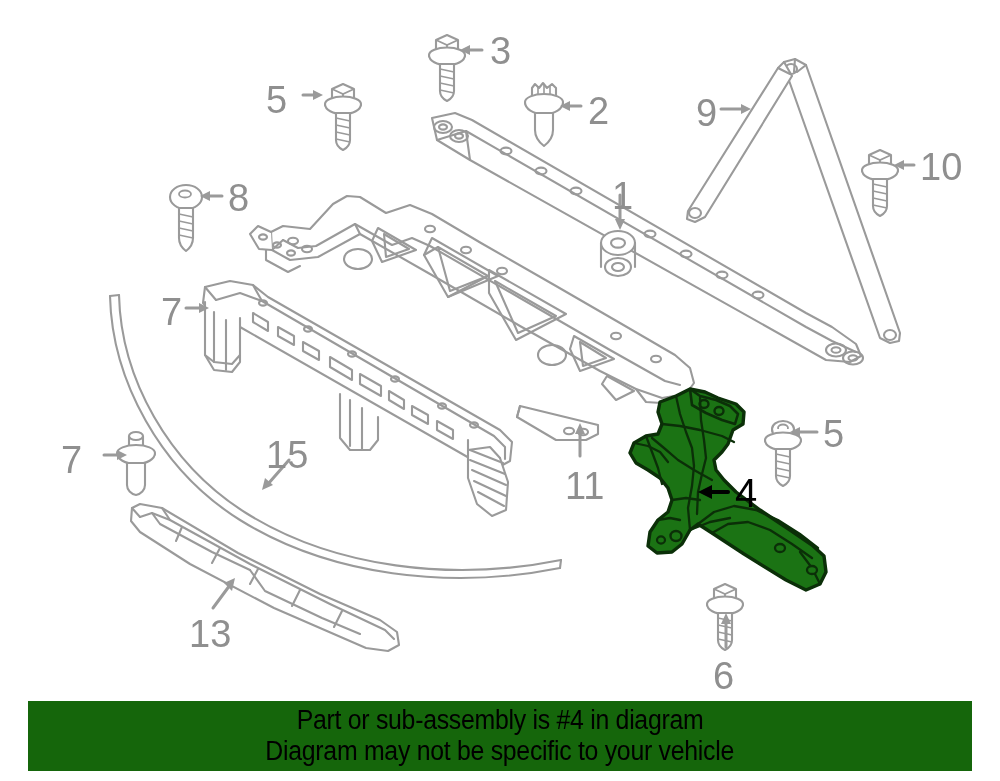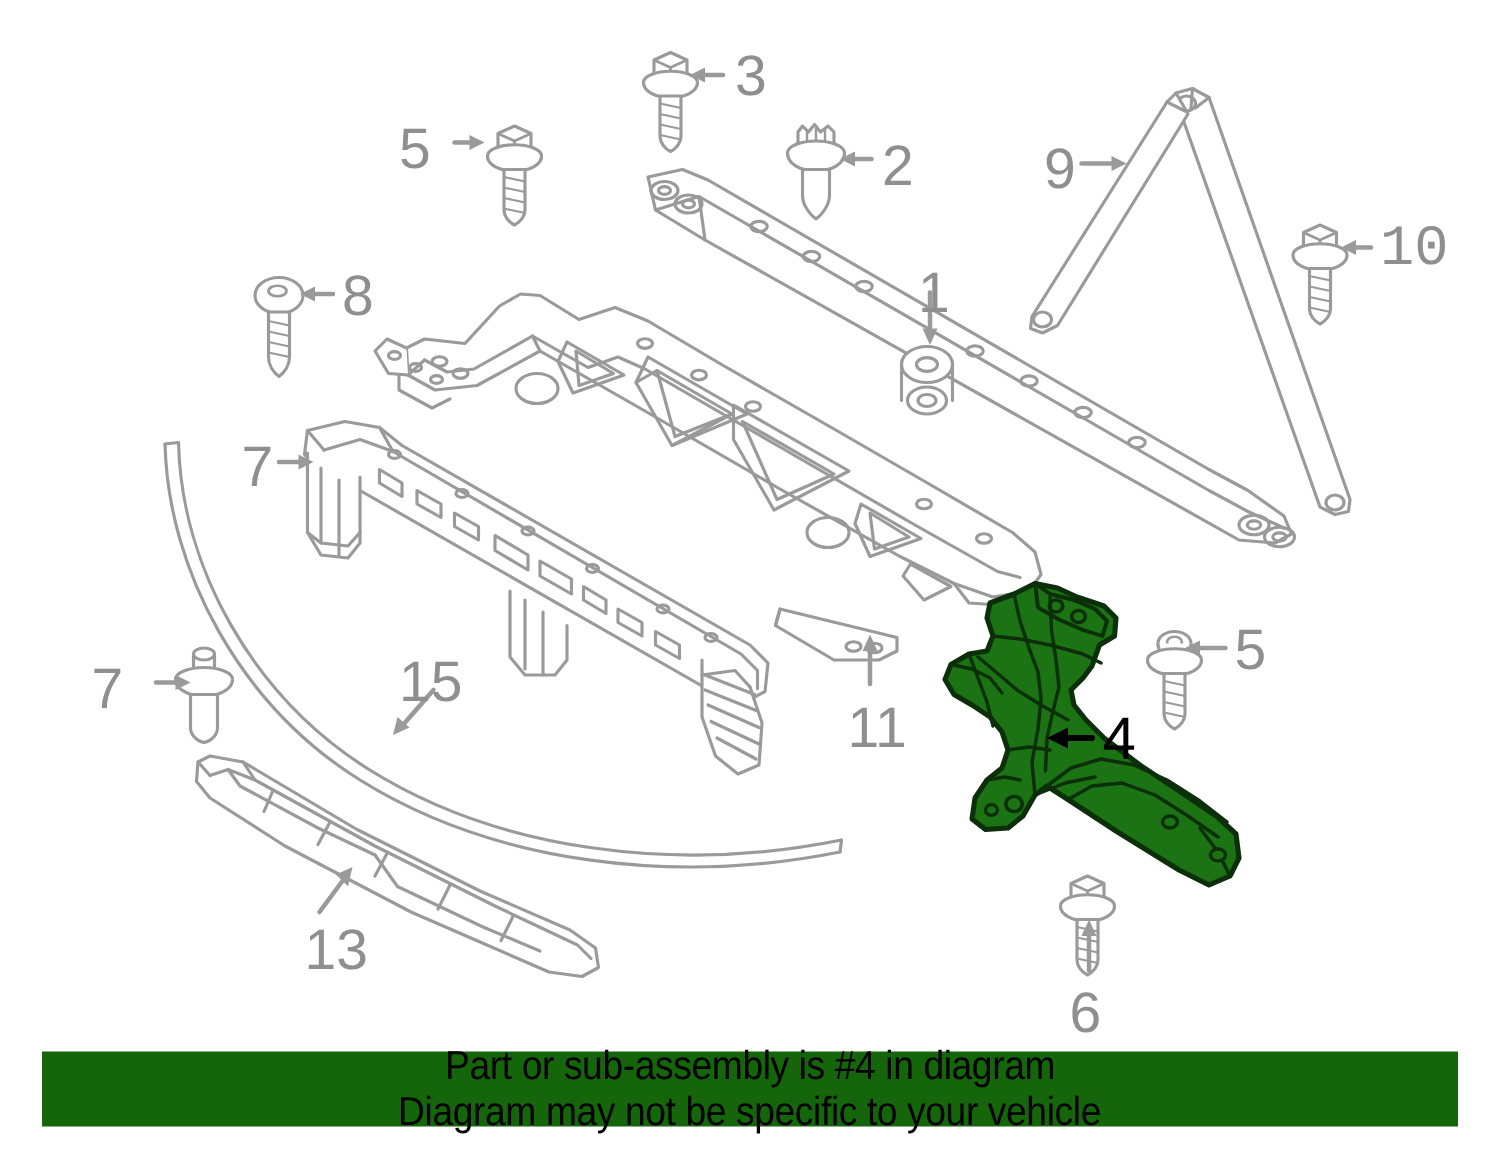--- a/index.html
+++ b/index.html
@@ -37,21 +37,21 @@
   }
   .callout-label.highlight {
     color: #000000;
     font-size: 40px;
   }
   #banner {
     position: absolute;
     left: 28px;
     top: 701px;
     width: 944px;
-    height: 50px;
+    height: 70px;
     background: #15660b;
     display: flex;
     flex-direction: column;
     align-items: center;
     justify-content: center;
     box-sizing: border-box;
   }
   .banner-line {
     color: #000000;
     font-family: "Liberation Sans Narrow", "Liberation Sans", sans-serif;
@@ -350,24 +350,24 @@
 
   <div class="callout-label" style="left:612px; top:177px;">1</div>
   <div class="callout-label" style="left:588px; top:92px;">2</div>
   <div class="callout-label" style="left:490px; top:32px;">3</div>
   <div class="callout-label highlight" style="left:735px; top:473px;">4</div>
   <div class="callout-label" style="left:823px; top:415px;">5</div>
   <div class="callout-label" style="left:713px; top:657px;">6</div>
   <div class="callout-label" style="left:161px; top:293px;">7</div>
   <div class="callout-label" style="left:228px; top:179px;">8</div>
   <div class="callout-label" style="left:696px; top:94px;">9</div>
-  <div class="callout-label" style="left:920px; top:148px;font-family:Liberation Mono, monospace;">10</div>
+  <div class="callout-label" style="left:920px; top:148px;">10</div>
   <div class="callout-label" style="left:565px; top:467px;">11</div>
   <div class="callout-label" style="left:266px; top:81px;">5</div>
-  <div class="callout-label" style="left:189px; top:615px;margin-left:14px;">13</div>
+  <div class="callout-label" style="left:189px; top:615px;">13</div>
   <div class="callout-label" style="left:61px; top:441px;">7</div>
   <div class="callout-label" style="left:266px; top:436px;">15</div>
 
   <div id="banner">
     <div class="banner-line">Part or sub-assembly is #4 in diagram</div>
     <div class="banner-line">Diagram may not be specific to your vehicle</div>
   </div>
 
 </div>
 

